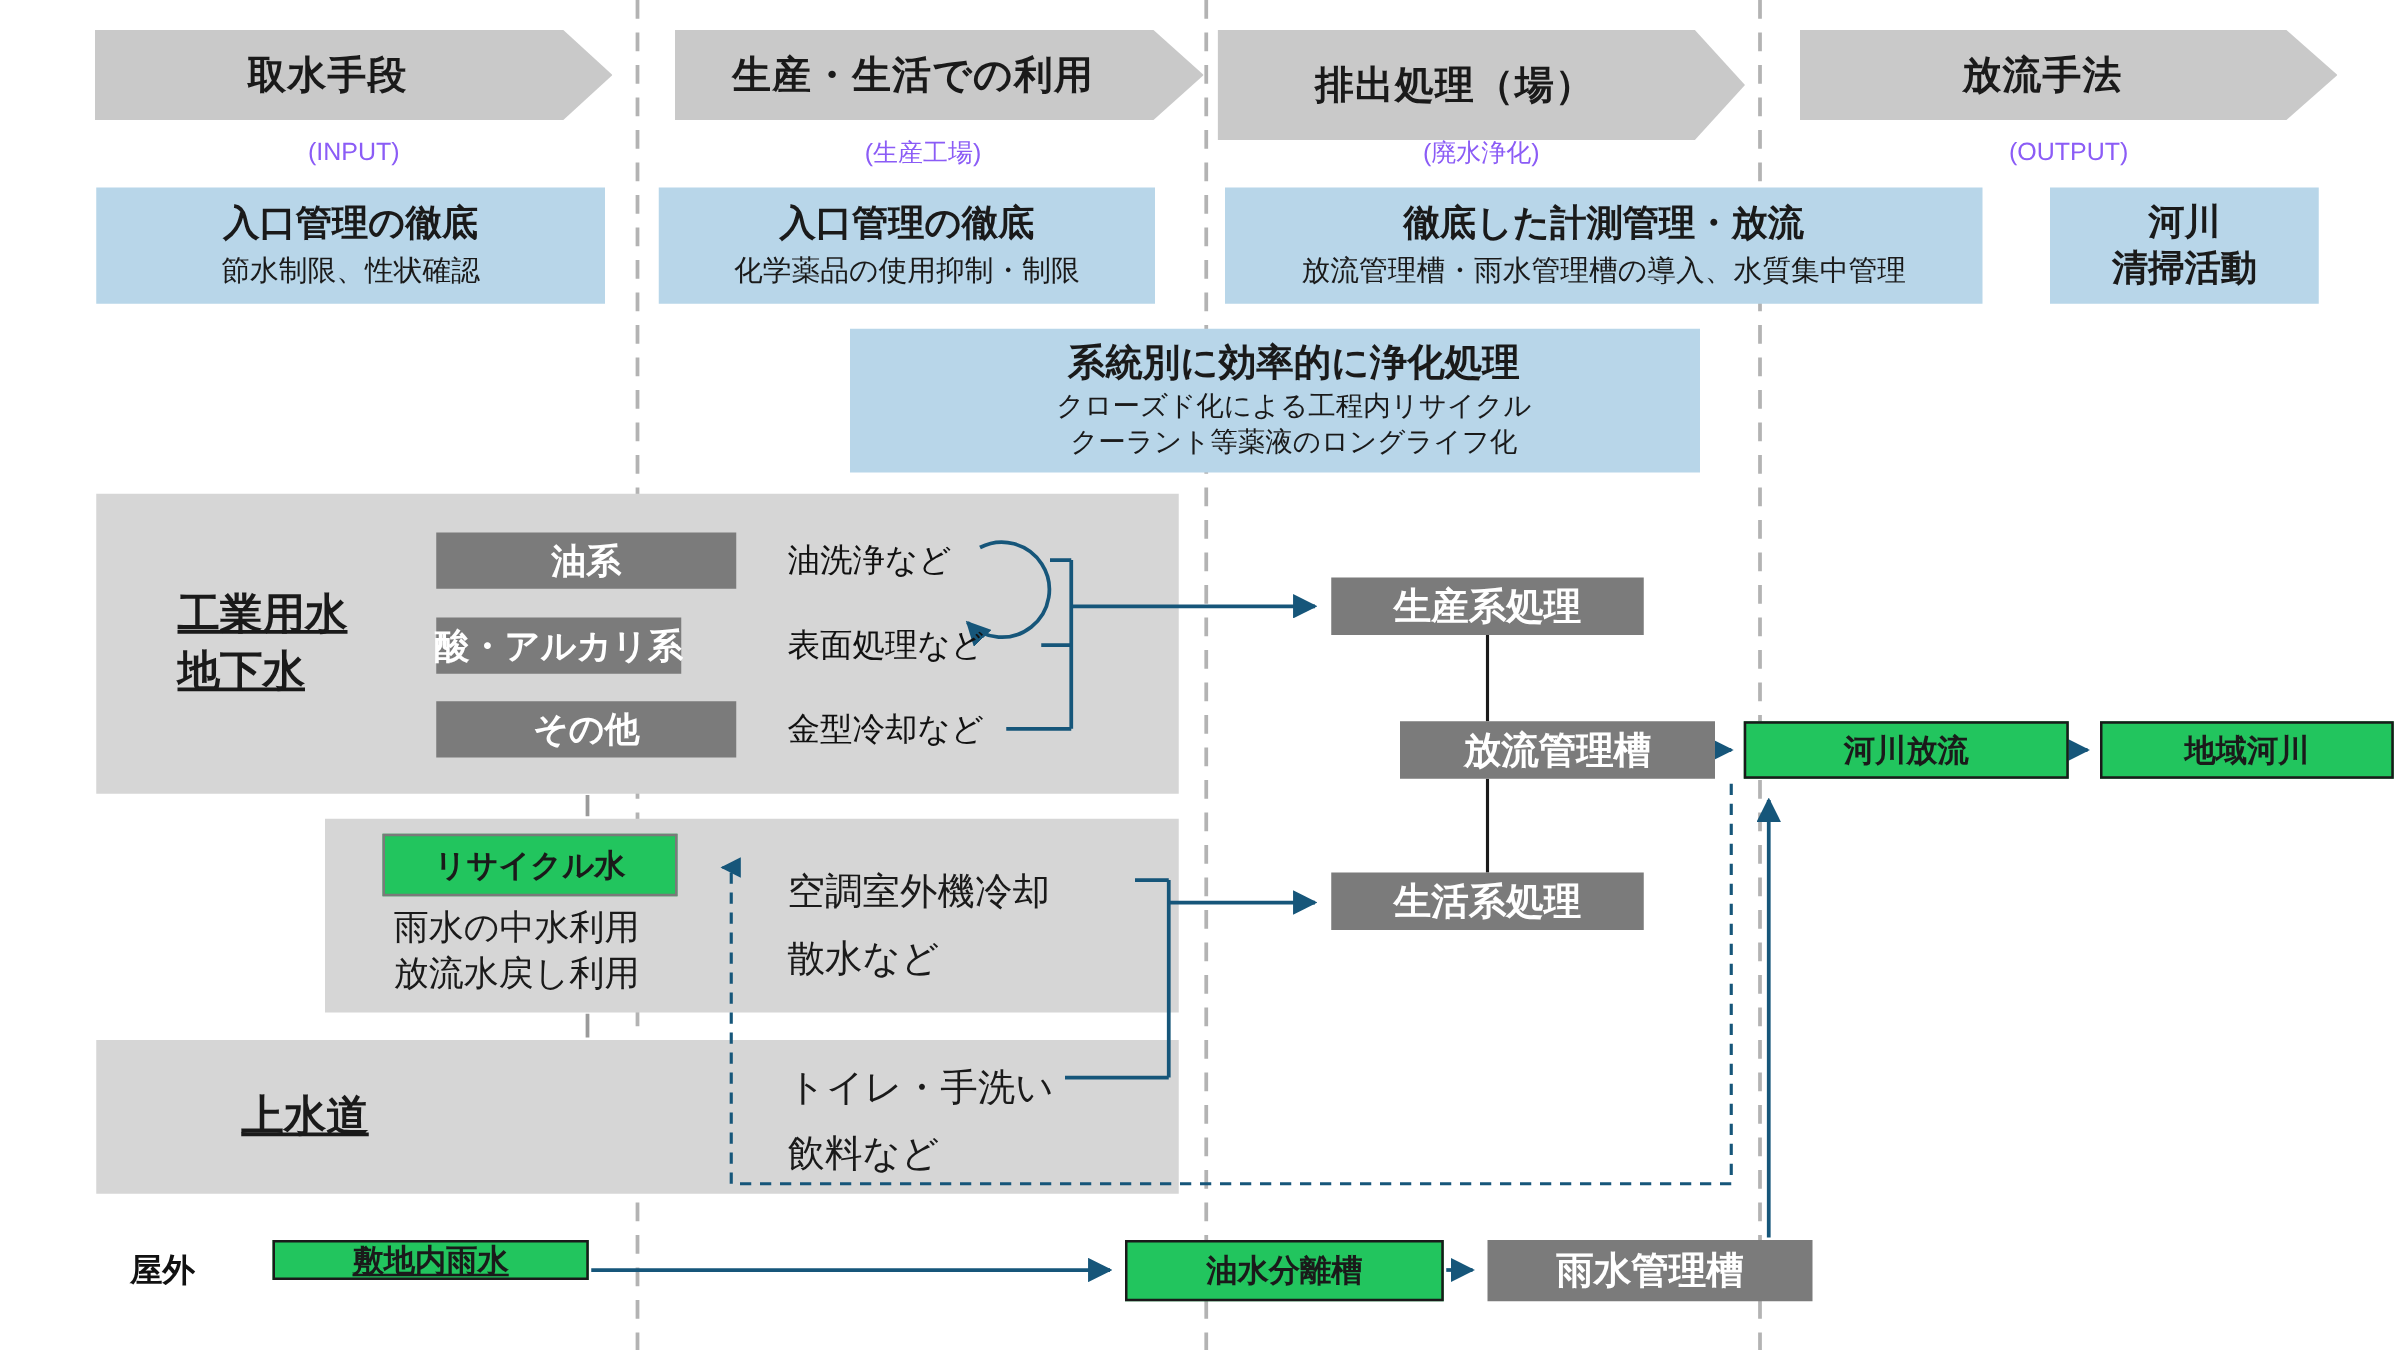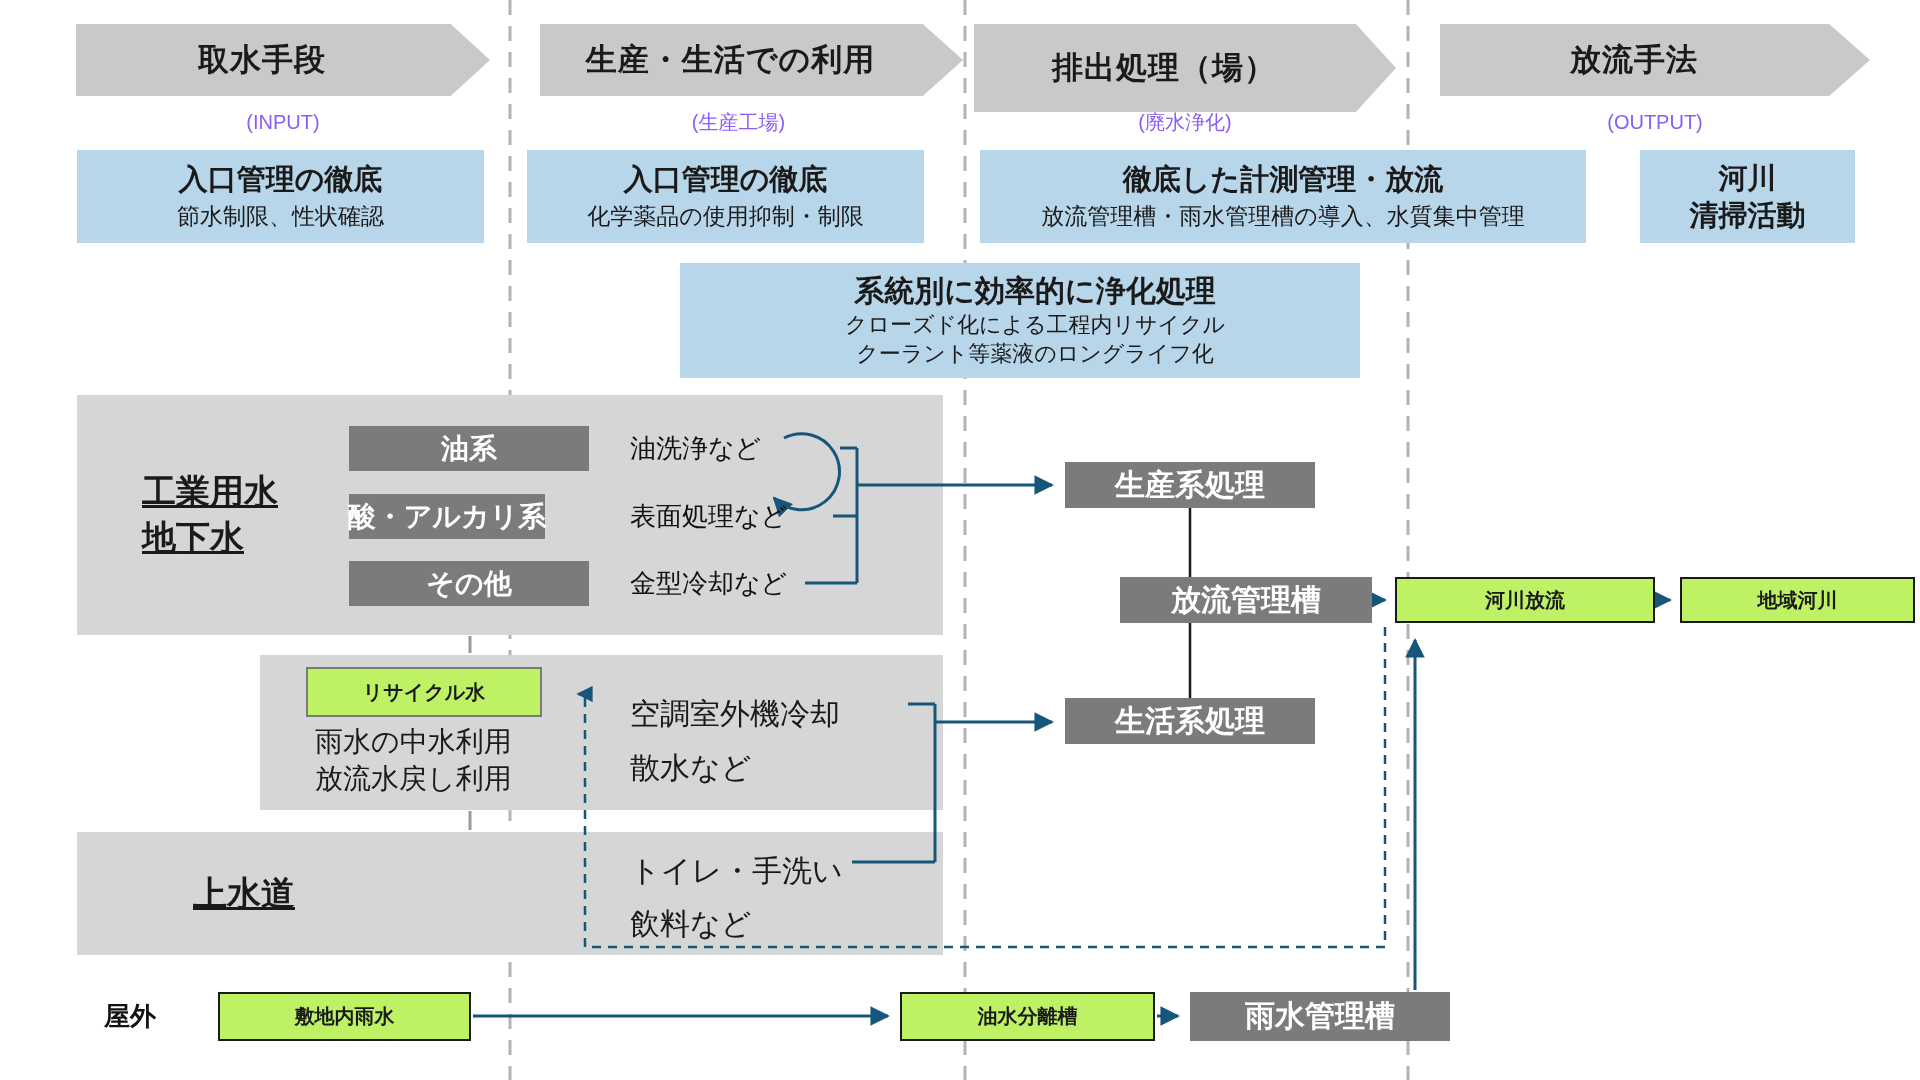--- a/index.html
+++ b/index.html
@@ -36,22 +36,22 @@
   
   .dark{
     background:#7b7b7b;color:#ffffff;display:flex;align-items:center;justify-content:center;
     font-size:28px;font-weight:bold;z-index:3;white-space:nowrap;
   }
   .usage{
     display:flex;align-items:center;font-size:26px;color:#111;z-index:3;white-space:nowrap;
   }
   
   .wbox{
-    background:#bef264;border:2px solid #1a1a1a;display:flex;align-items:center;justify-content:center;
-    font-size:20px;font-weight:bold;z-index:3;box-sizing:border-box;white-space:nowrap;
+    background:#22c55e;border:2px solid #1a1a1a;display:flex;align-items:center;justify-content:center;
+    font-size:25px;font-weight:bold;z-index:3;box-sizing:border-box;white-space:nowrap;
   }
   .wbox.gray-border{border-color:#7a7a7a;}
   .small-lines{font-size:28px;line-height:1.32;z-index:3;white-space:pre-line;}
   svg.overlay{position:absolute;left:0;top:0;z-index:2;}
   svg.bg{position:absolute;left:0;top:0;z-index:0;}
 </style>
 </head>
 <body>
 
 <div class="canvas">
@@ -120,21 +120,21 @@
   <div class="abs small-lines" style="left:630px;top:845px;font-size:30px;line-height:1.75;">トイレ・手洗い
 飲料など</div>
 
   <div class="abs dark" style="left:1065px;top:462px;width:250px;height:46px;font-size:30px;">生産系処理</div>
   <div class="abs dark" style="left:1120px;top:577px;width:252px;height:46px;font-size:30px;">放流管理槽</div>
   <div class="abs wbox" style="left:1395px;top:577px;width:260px;height:46px;">河川放流</div>
   <div class="abs wbox" style="left:1680px;top:577px;width:235px;height:46px;">地域河川</div>
   <div class="abs dark" style="left:1065px;top:698px;width:250px;height:46px;font-size:30px;">生活系処理</div>
 
   <div class="abs usage" style="left:104px;top:992px;height:49px;font-weight:600;">屋外</div>
-  <div class="abs wbox" style="left:218px;top:992px;width:253px;height:49px;">敷地内雨水</div>
+  <div class="abs wbox" style="left:218px;top:992px;width:253px;height:32px;text-decoration:underline;">敷地内雨水</div>
   <div class="abs wbox" style="left:900px;top:992px;width:255px;height:49px;">油水分離槽</div>
   <div class="abs dark" style="left:1190px;top:992px;width:260px;height:49px;font-size:30px;">雨水管理槽</div>
 
   <svg class="overlay" width="1920" height="1080">
     <defs>
       <marker id="aT" viewBox="0 0 10 10" refX="9" refY="5" markerWidth="6.5" markerHeight="6.5" orient="auto-start-reverse">
         <path d="M0 0 L10 5 L0 10 z" fill="#16567a"></path>
       </marker>
     </defs>
 

